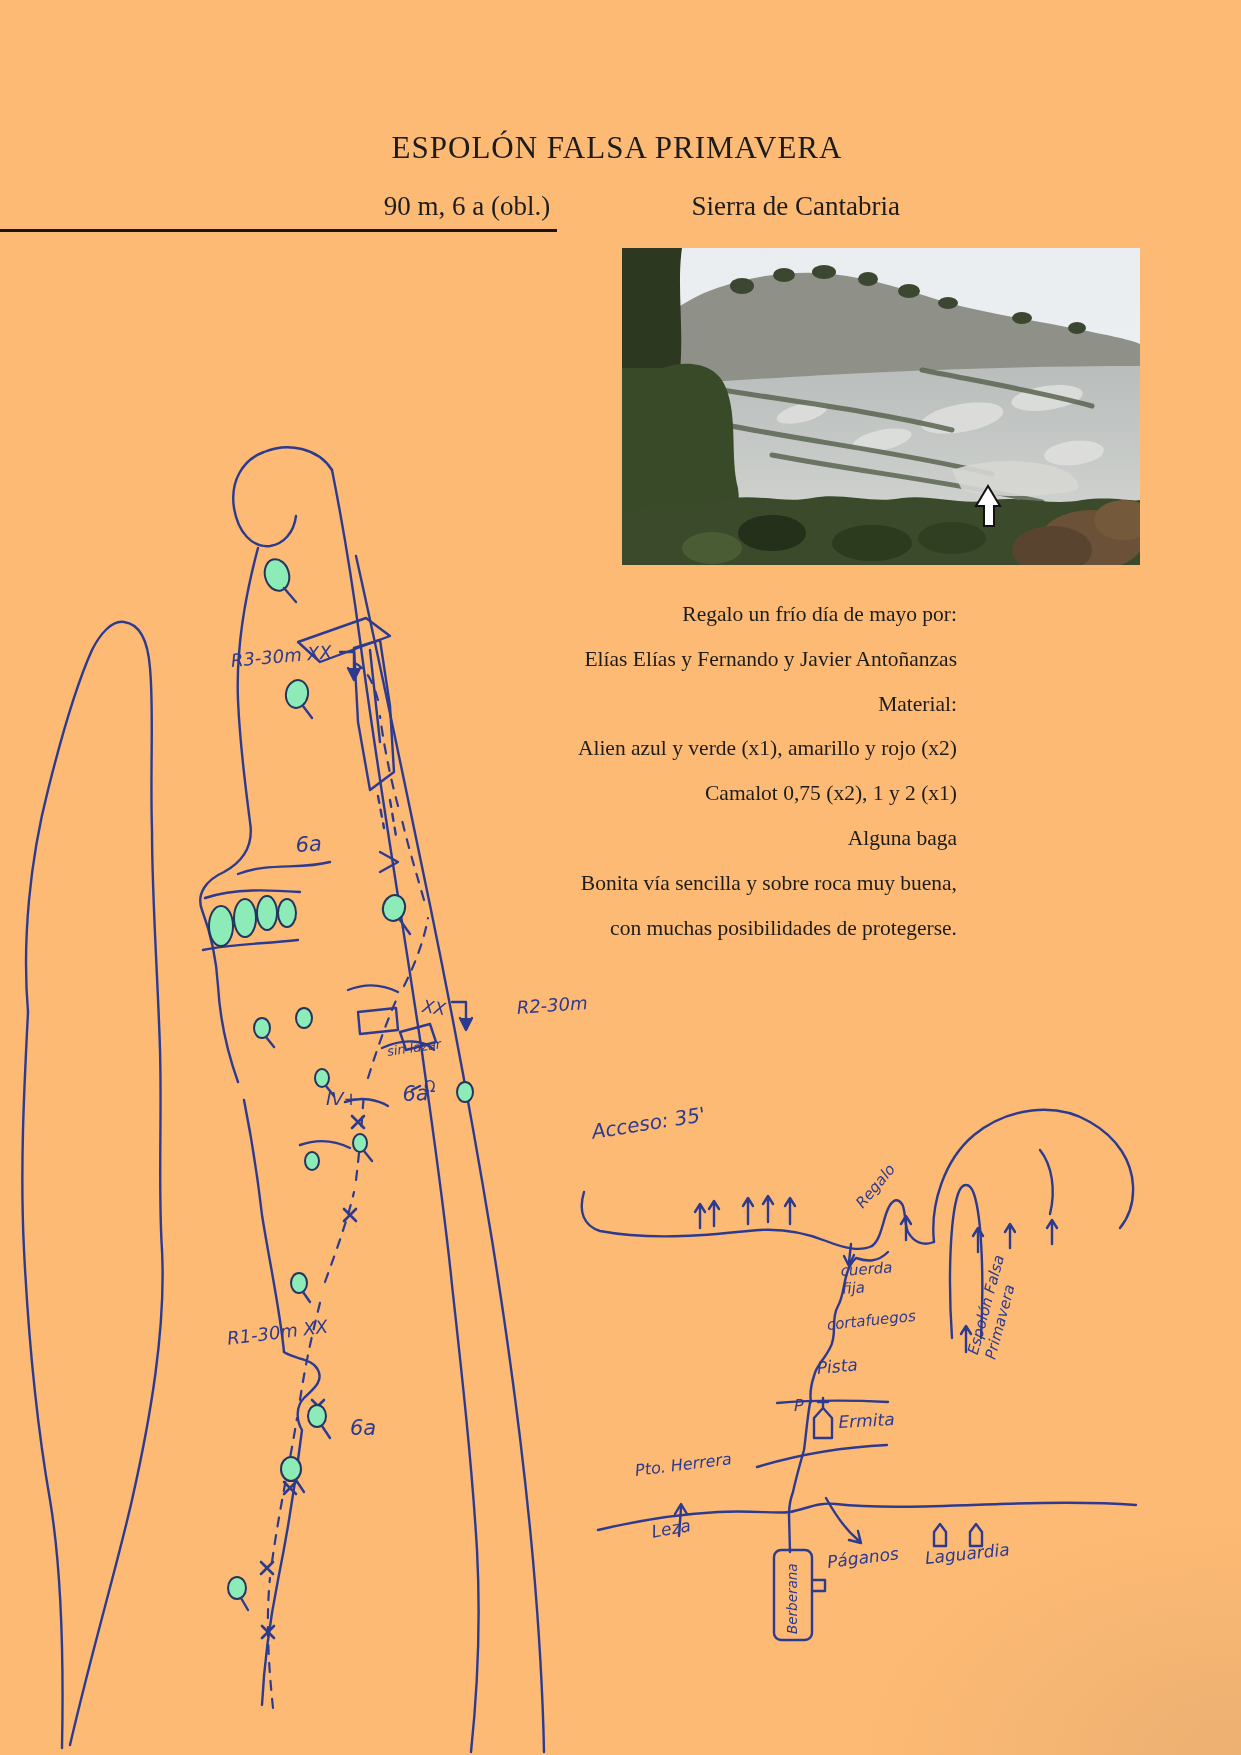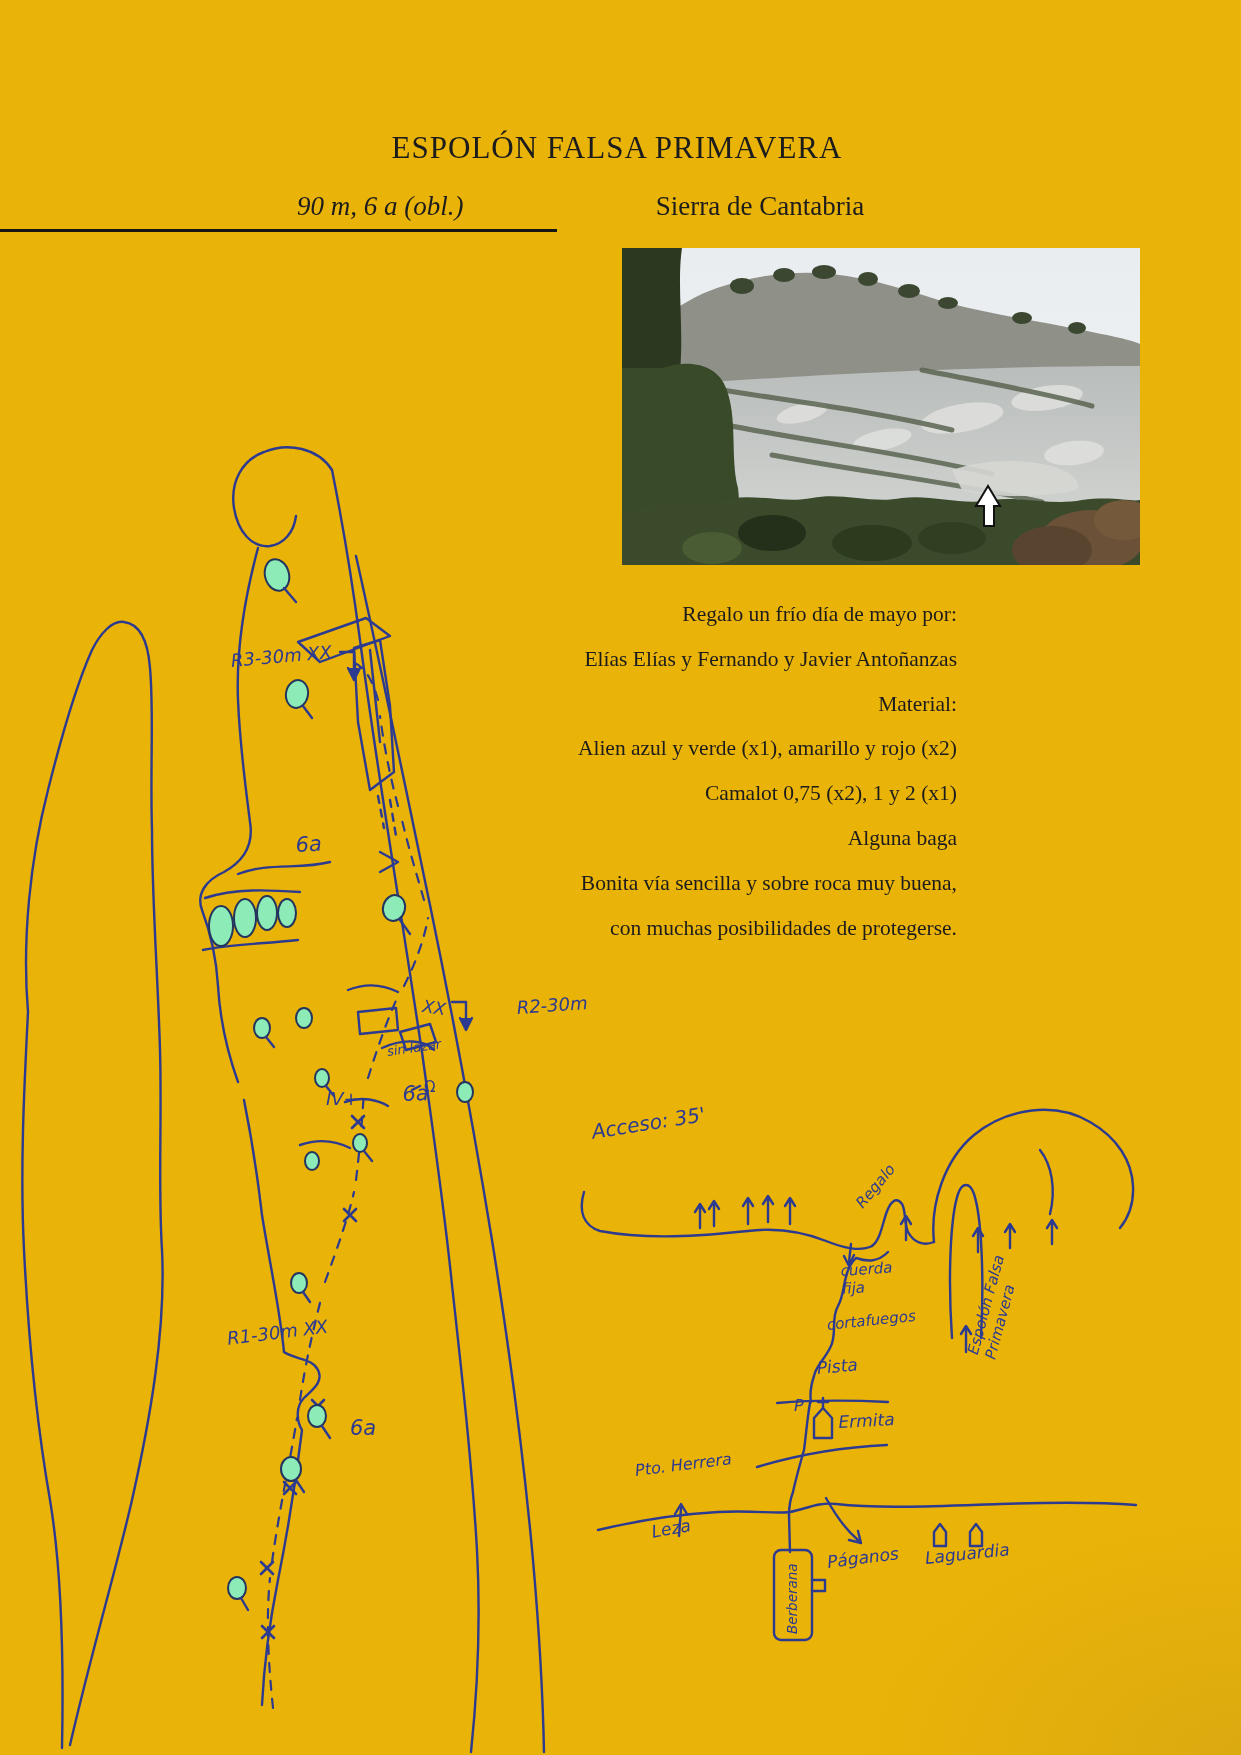--- a/index.html
+++ b/index.html
@@ -1,21 +1,21 @@
 <!DOCTYPE html>
 <html><head>
 <meta charset="utf-8">
 <style>
   html,body{margin:0;padding:0;background:#ffffff;}
-  .page{position:relative;width:1241px;height:1755px;background:#eab308;overflow:hidden;
+  .page{position:relative;width:1241px;height:1755px;background:#fdba74;overflow:hidden;
         font-family:"Liberation Serif", serif;color:#1c1c1c;}
   .abs{position:absolute;}
   .title{left:0;top:130px;width:1234px;text-align:center;font-size:31px;letter-spacing:1px;}
-  .sub-left{left:297px;top:191px;width:310px;font-size:27px;font-style:italic;}
-  .sub-right{left:620px;top:191px;width:280px;text-align:center;font-size:27px;}
+  .sub-left{left:312px;top:191px;width:310px;text-align:center;font-size:27px;}
+  .sub-right{left:620px;top:191px;width:280px;text-align:right;font-size:27px;}
   .hr{left:0;top:229px;width:557px;height:3px;background:#161616;}
   .info{left:505px;top:592px;width:452px;text-align:right;font-size:21.5px;line-height:44.8px;}
   .info div{white-space:nowrap;}
   .hw{position:absolute;font-family:"DejaVu Sans",sans-serif;font-style:italic;color:#2c3a90;
       white-space:pre-line;line-height:1.2;transform-origin:0 0;}
   svg{position:absolute;left:0;top:0;}
   .scan-shade{right:0;bottom:0;width:420px;height:260px;
       background:radial-gradient(ellipse at 100% 100%, rgba(90,90,90,0.10), rgba(0,0,0,0) 65%);}
 </style>
 </head>

